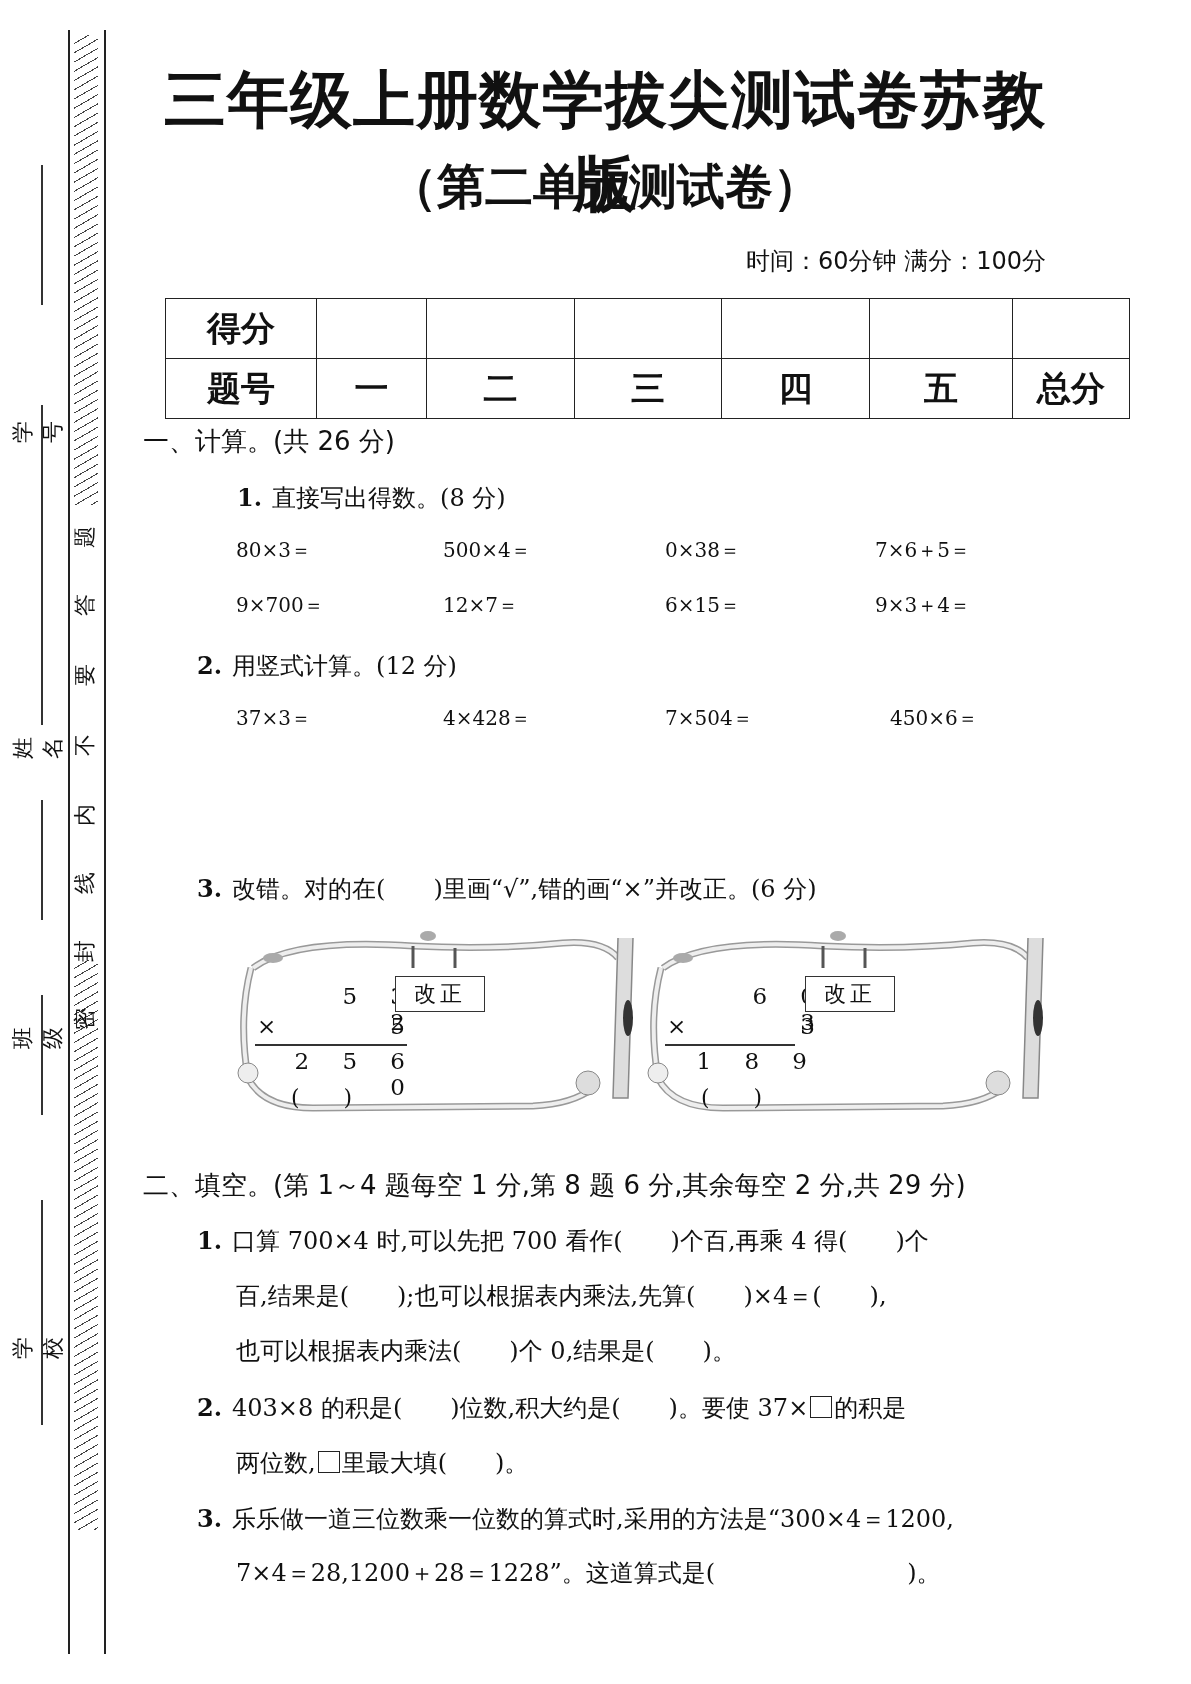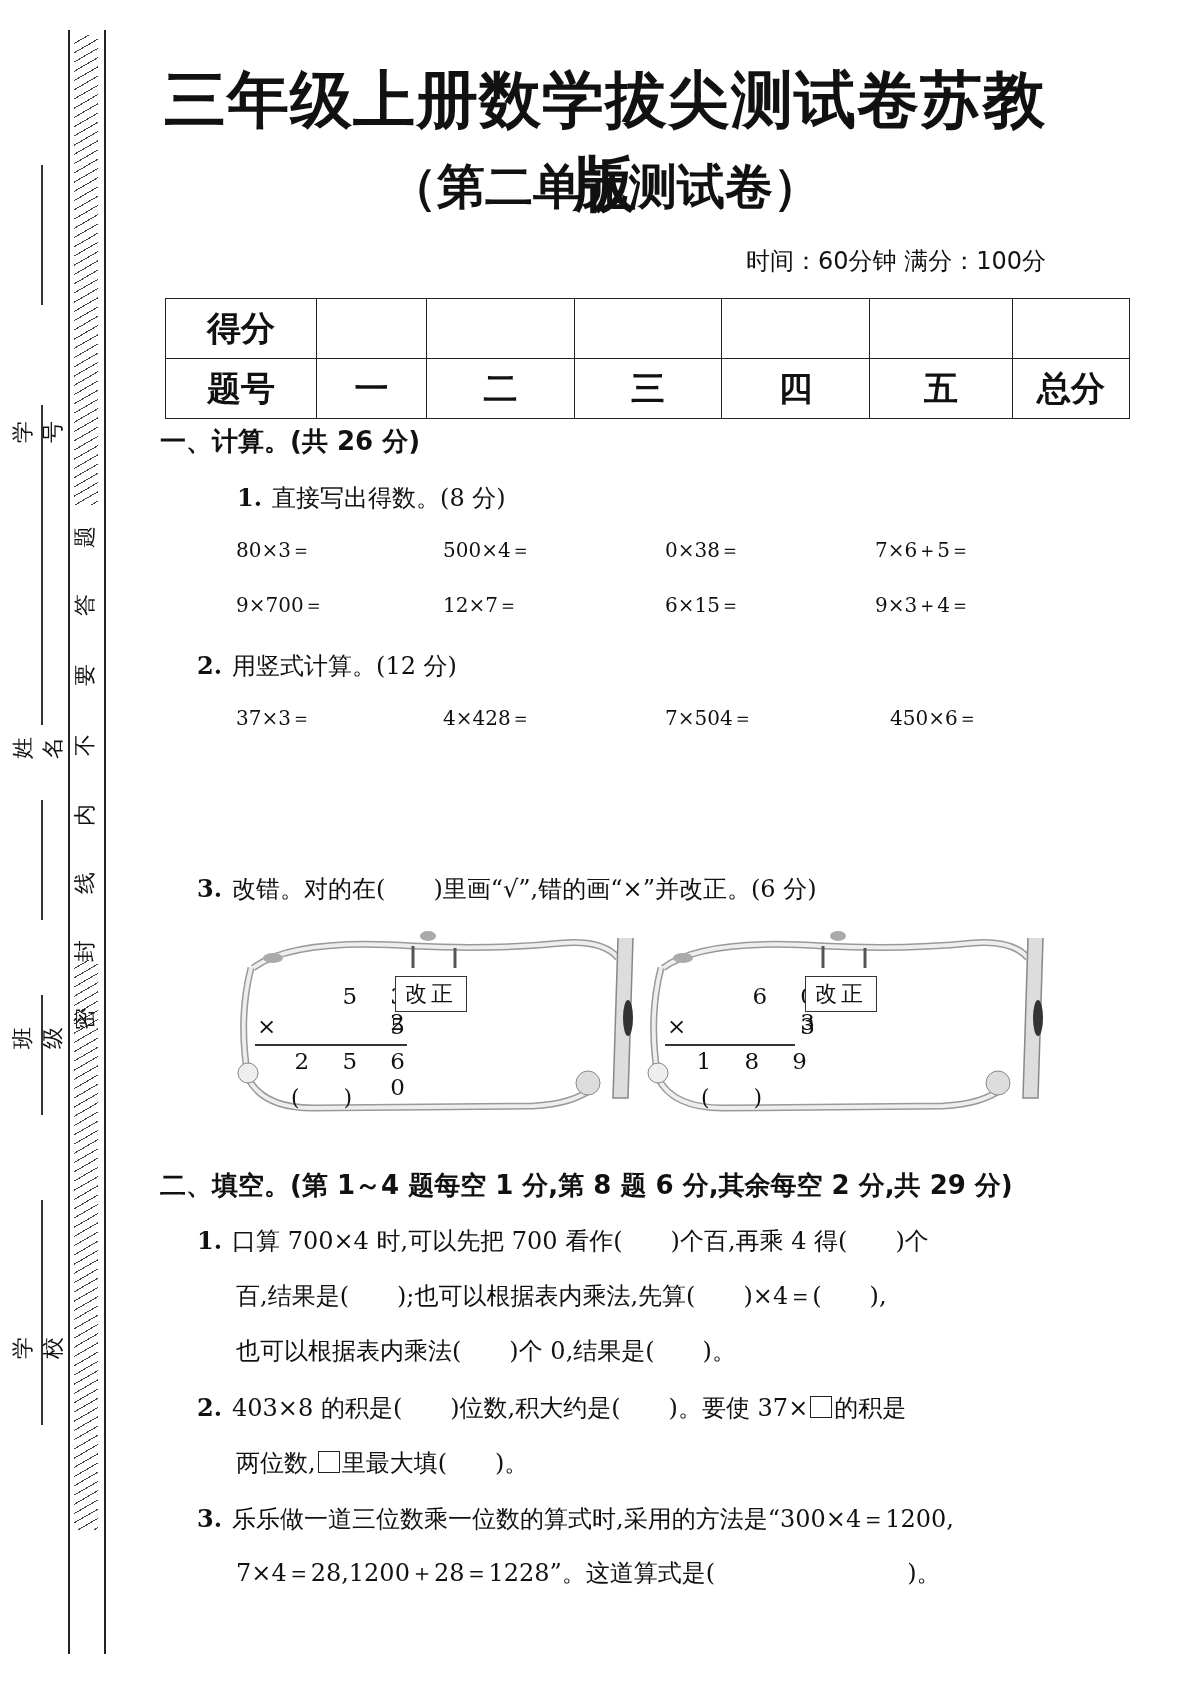--- a/index.html
+++ b/index.html
@@ -36,31 +36,31 @@
   }
   .meta {
     position:absolute; right:145px; top:245px; font-size:24px;
   }
   table.score {
     position:absolute; left:165px; top:298px; width:965px; border-collapse:collapse;
   }
   table.score td {
     border:1.5px solid #222; height:57px; text-align:center; font-size:34px; font-weight:bold;
   }
-  .sec-head { position:absolute; left:143px; font-size:26px; font-weight:bold;margin-left:17px; }
+  .sec-head { position:absolute; left:143px; font-size:26px; font-weight:normal; }
   .q { position:absolute; left:197px; font-size:24px; white-space:nowrap; }
   .q .num { font-weight:bold; margin-right:10px; }
   .expr { position:absolute; font-size:20px; white-space:nowrap;text-align:center; }
 
   .frame { position:absolute; width:420px; height:190px; }
   .frame svg { position:absolute; left:0; top:0; }
   .vmul { position:absolute; font-size:23px; letter-spacing:13px; text-align:right; }
   .sign {
     position:absolute; border:1.5px solid #333; background:#fff;
-    font-size:22px; padding:2px 9px; letter-spacing:4px;
+    font-size:22px; padding:2px 18px; letter-spacing:4px;
   }
   .paren { position:absolute; font-size:22px; }
 
   .footer {
     position:absolute; left:0; width:1191px; top:1691px; text-align:center; font-size:24px;
   }
   .box-glyph { display:inline-block; width:20px; height:20px; border:1.5px solid #222; vertical-align:-2px; margin:0 2px; }
 </style>
 </head>
 <body>

